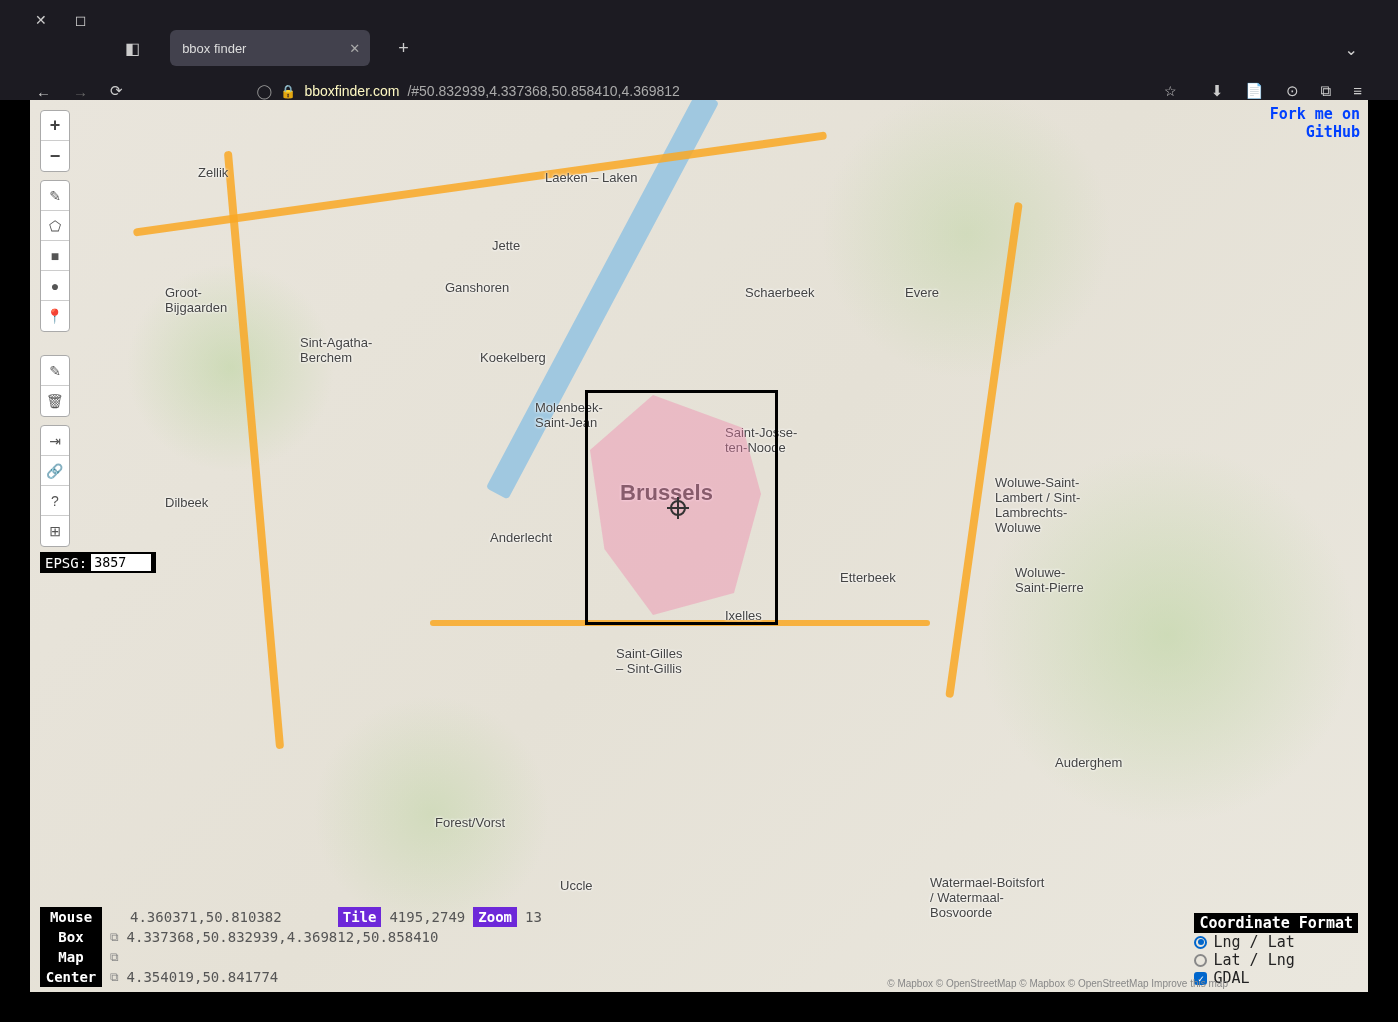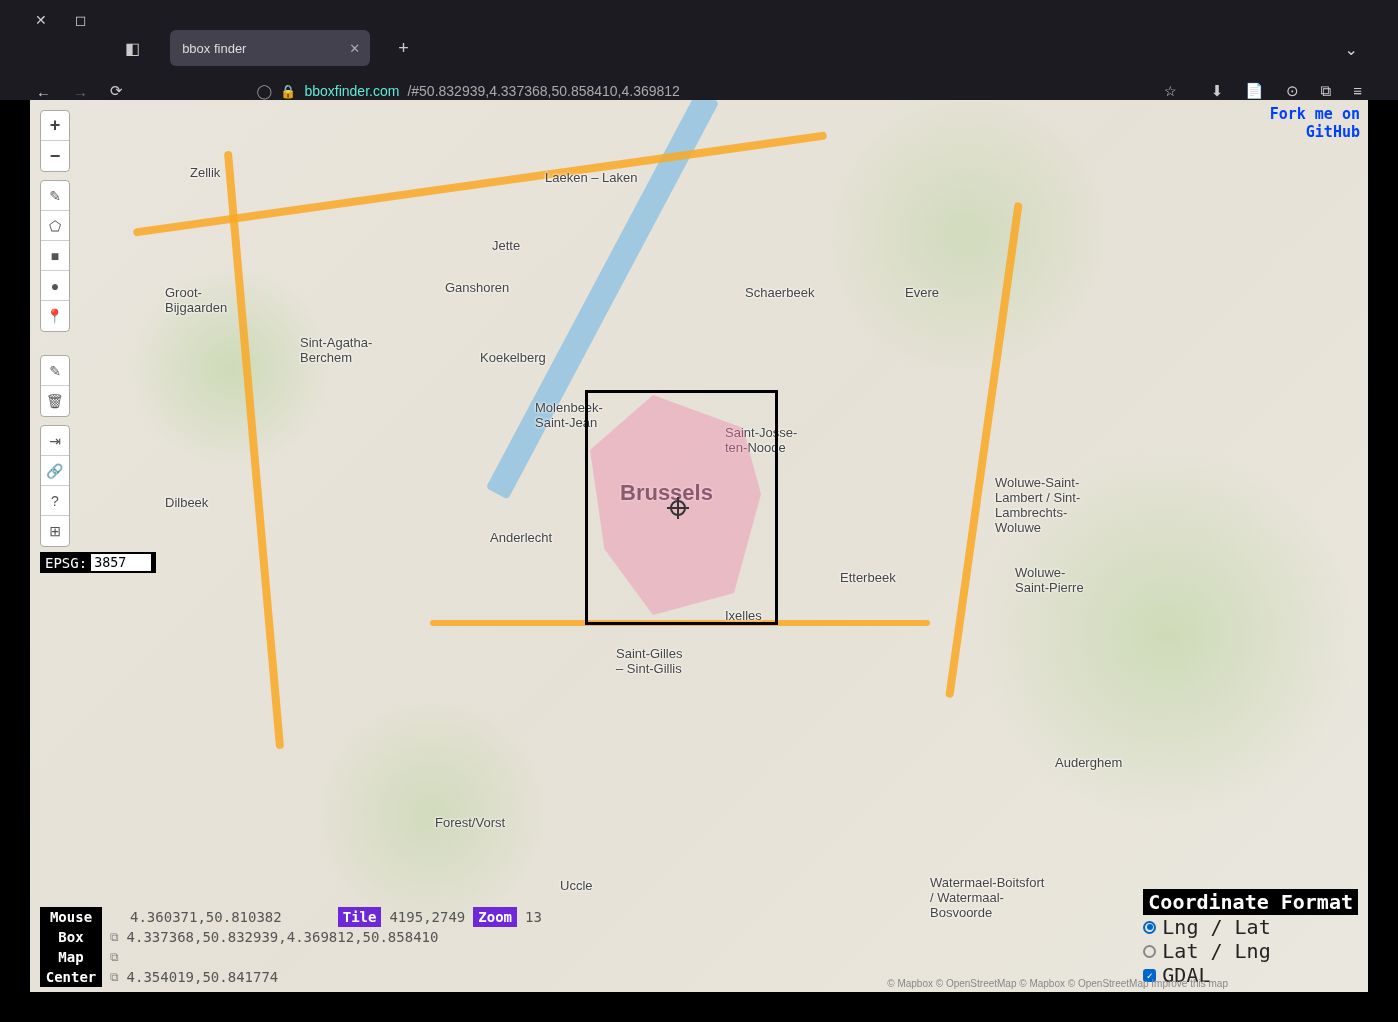--- a/index.html
+++ b/index.html
@@ -12,21 +12,21 @@
 .restore-icon { position: absolute; top: 10px; right: 30px; color: #ccc; }
 .tab-bar { position: absolute; top: 30px; left: 125px; display: flex; align-items: center; gap: 10px; }
 .dock-icon { color: #ccc; font-size: 16px; }
 .tab { background: #42414d; height: 36px; width: 200px; border-radius: 6px; display: flex; align-items: center; padding: 0 12px; font-size: 13px; color: #ddd; margin-left: 20px; position: relative; }
 .tab-close { position: absolute; right: 10px; color: #aaa; font-size: 13px; }
 .new-tab { color: #ccc; font-size: 18px; margin-left: 18px; }
 .nav-bar { position: absolute; top: 72px; left: 0; right: 0; height: 38px; display: flex; align-items: center; padding: 0 36px; gap: 22px; }
 .nav-icon { color: #ccc; font-size: 15px; }
 .nav-icon.disabled { color: #666; }
 .url-bar { flex: 1; display: flex; align-items: center; padding: 0 12px; gap: 8px; color: #aaa; font-size: 14px; max-width: 1000px; margin-left: 100px; }
-.url-domain { color: #5eead4; }
+.url-domain { color: #fef9c3; }
 .url-lock { color: #d85; font-size: 13px; }
 .shield { color: #999; }
 .star-icon { margin-left: auto; color: #ccc; }
 .right-icons { display: flex; gap: 22px; margin-left: auto; }
 
 
 .map-container { position: absolute; top: 100px; left: 30px; right: 30px; bottom: 30px; background: #e9e5dc; overflow: hidden; }
 .map-bg { position: absolute; inset: 0; background: linear-gradient(135deg, #e9e5dc 0%, #e5e1d6 50%, #eae7de 100%); }
 .map-bg::before { content: ''; position: absolute; inset: 0; background-image:
   radial-gradient(circle at 15% 30%, rgba(180,210,150,0.5) 0%, transparent 8%),
@@ -76,21 +76,21 @@
 .info-header { margin-bottom: 4px; }
 .info-btn { background: #000; color: #fff; padding: 1px 8px; font-weight: bold; }
 .info-sub { color: #666; margin-left: 14px; }
 .info-row { display: flex; align-items: flex-start; gap: 8px; line-height: 20px; }
 .info-label { background: #000; color: #fff; padding: 0 5px; font-weight: bold; width: 62px; text-align: center; display: inline-block; }
 .info-label-sm { background: #6d28d9; color: #fff; padding: 0 5px; font-weight: bold; display: inline-block; }
 .copy-icon { color: #888; font-size: 12px; cursor: pointer; }
 .info-val { color: #555; }
 
 
-.coord-format { position: absolute; bottom: 5px; right: 10px; font-family: monospace; font-size: 20px; }
+.coord-format { position: absolute; bottom: 5px; right: 10px; font-family: monospace; font-size: 15px; }
 .coord-header { background: #000; color: #fff; padding: 1px 5px; font-weight: bold; }
 .coord-opt { display: flex; align-items: center; gap: 6px; color: #222; }
 .radio, .checkbox { width: 13px; height: 13px; border: 2px solid #06c; border-radius: 50%; display: inline-flex; align-items: center; justify-content: center; }
 .radio.checked::after { content: ''; width: 6px; height: 6px; background: #06c; border-radius: 50%; }
 .checkbox { border-radius: 3px; background: #06c; color: #fff; font-size: 10px; }
 .checkbox::after { content: '✓'; }
 .radio.unchecked { border-color: #888; }
 
 .attribution { position: absolute; bottom: 3px; right: 140px; font-size: 10px; color: #888; }
 </style>
@@ -163,21 +163,21 @@
 Lambrechts-
 Woluwe</div>
       <div class="city-label" style="left: 985px; top: 465px; white-space: pre;">Woluwe-
 Saint-Pierre</div>
       <div class="city-label" style="left: 1025px; top: 655px; white-space: pre;">Auderghem</div>
       <div class="city-label" style="left: 135px; top: 395px; white-space: pre;">Dilbeek</div>
       <div class="city-label" style="left: 270px; top: 235px; white-space: pre;">Sint-Agatha-
 Berchem</div>
       <div class="city-label" style="left: 135px; top: 185px; white-space: pre;">Groot-
 Bijgaarden</div>
-      <div class="city-label" style="left: 160px; top: 65px; white-space: pre;">Zellik</div>
+      <div class="city-label" style="left: 168px; top: 65px; white-space: pre;">Zellik</div>
       <div class="city-label" style="left: 515px; top: 70px; white-space: pre;">Laeken – Laken</div>
       <div class="city-label" style="left: 530px; top: 770px; white-space: pre; margin-top: 8px;">Uccle</div>
       <div class="city-label" style="left: 900px; top: 775px; white-space: pre;">Watermael-Boitsfort
 / Watermaal-
 Bosvoorde</div>
     </div>
 
   <div class="brussels-shape"></div>
   <div class="bbox"></div>
   <div class="crosshair"></div>

